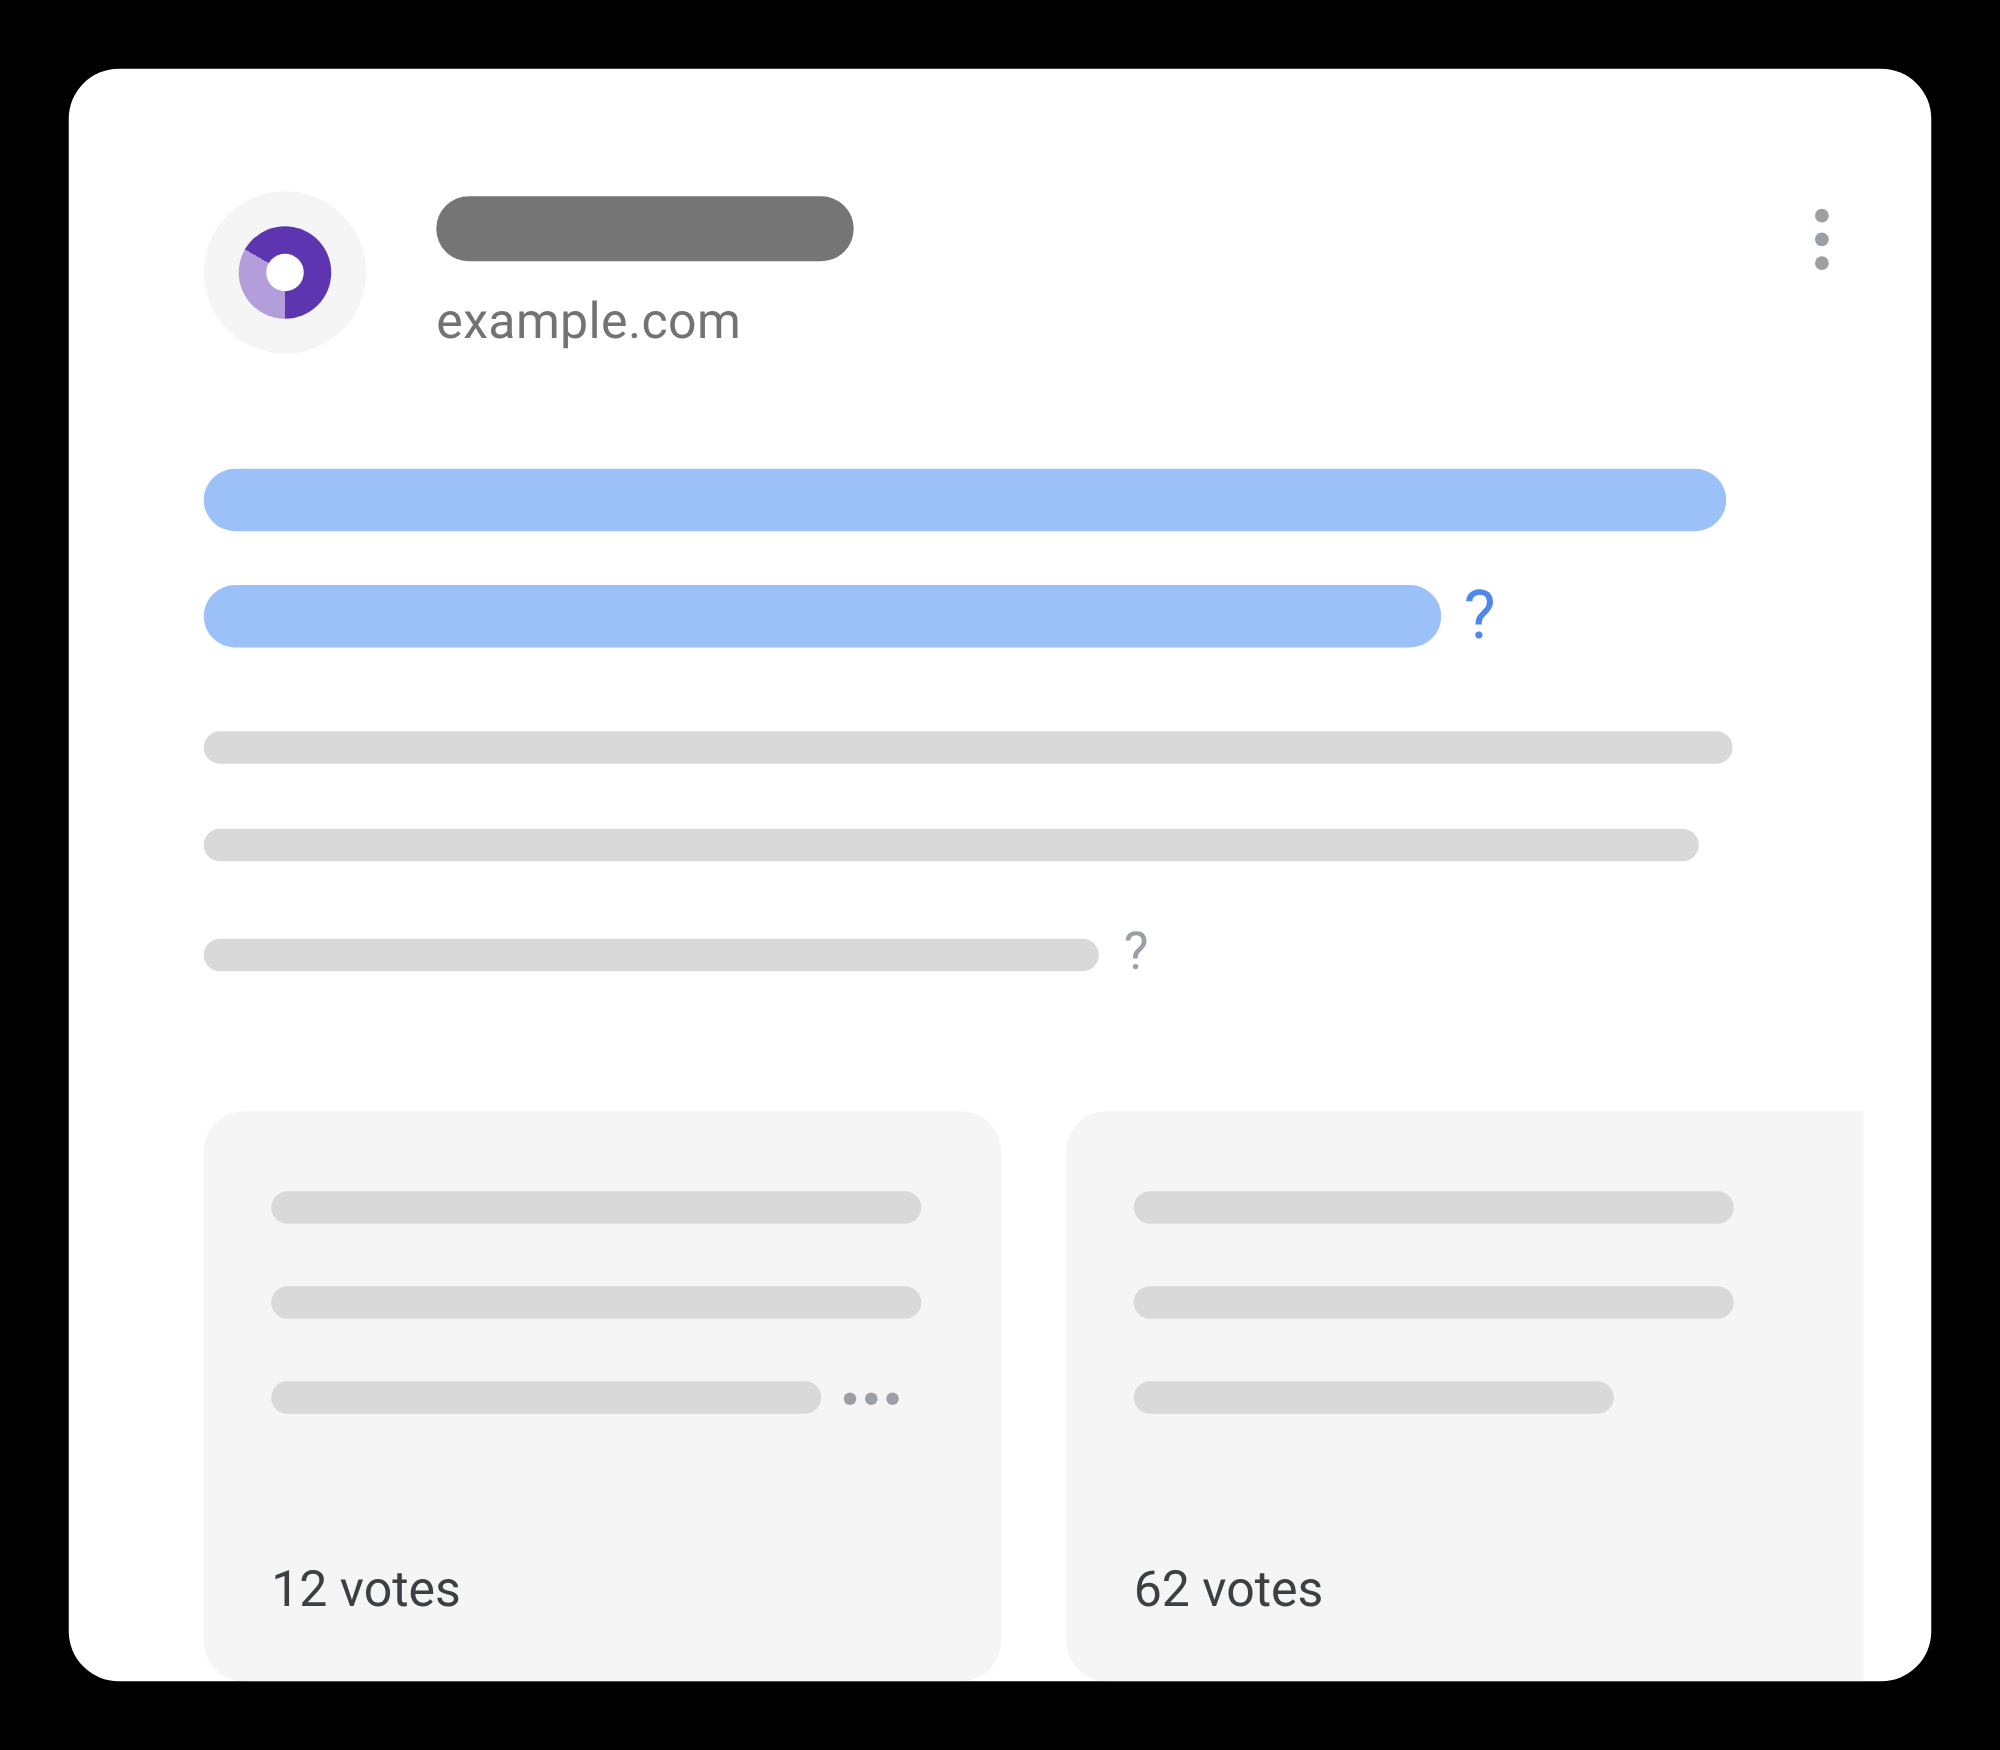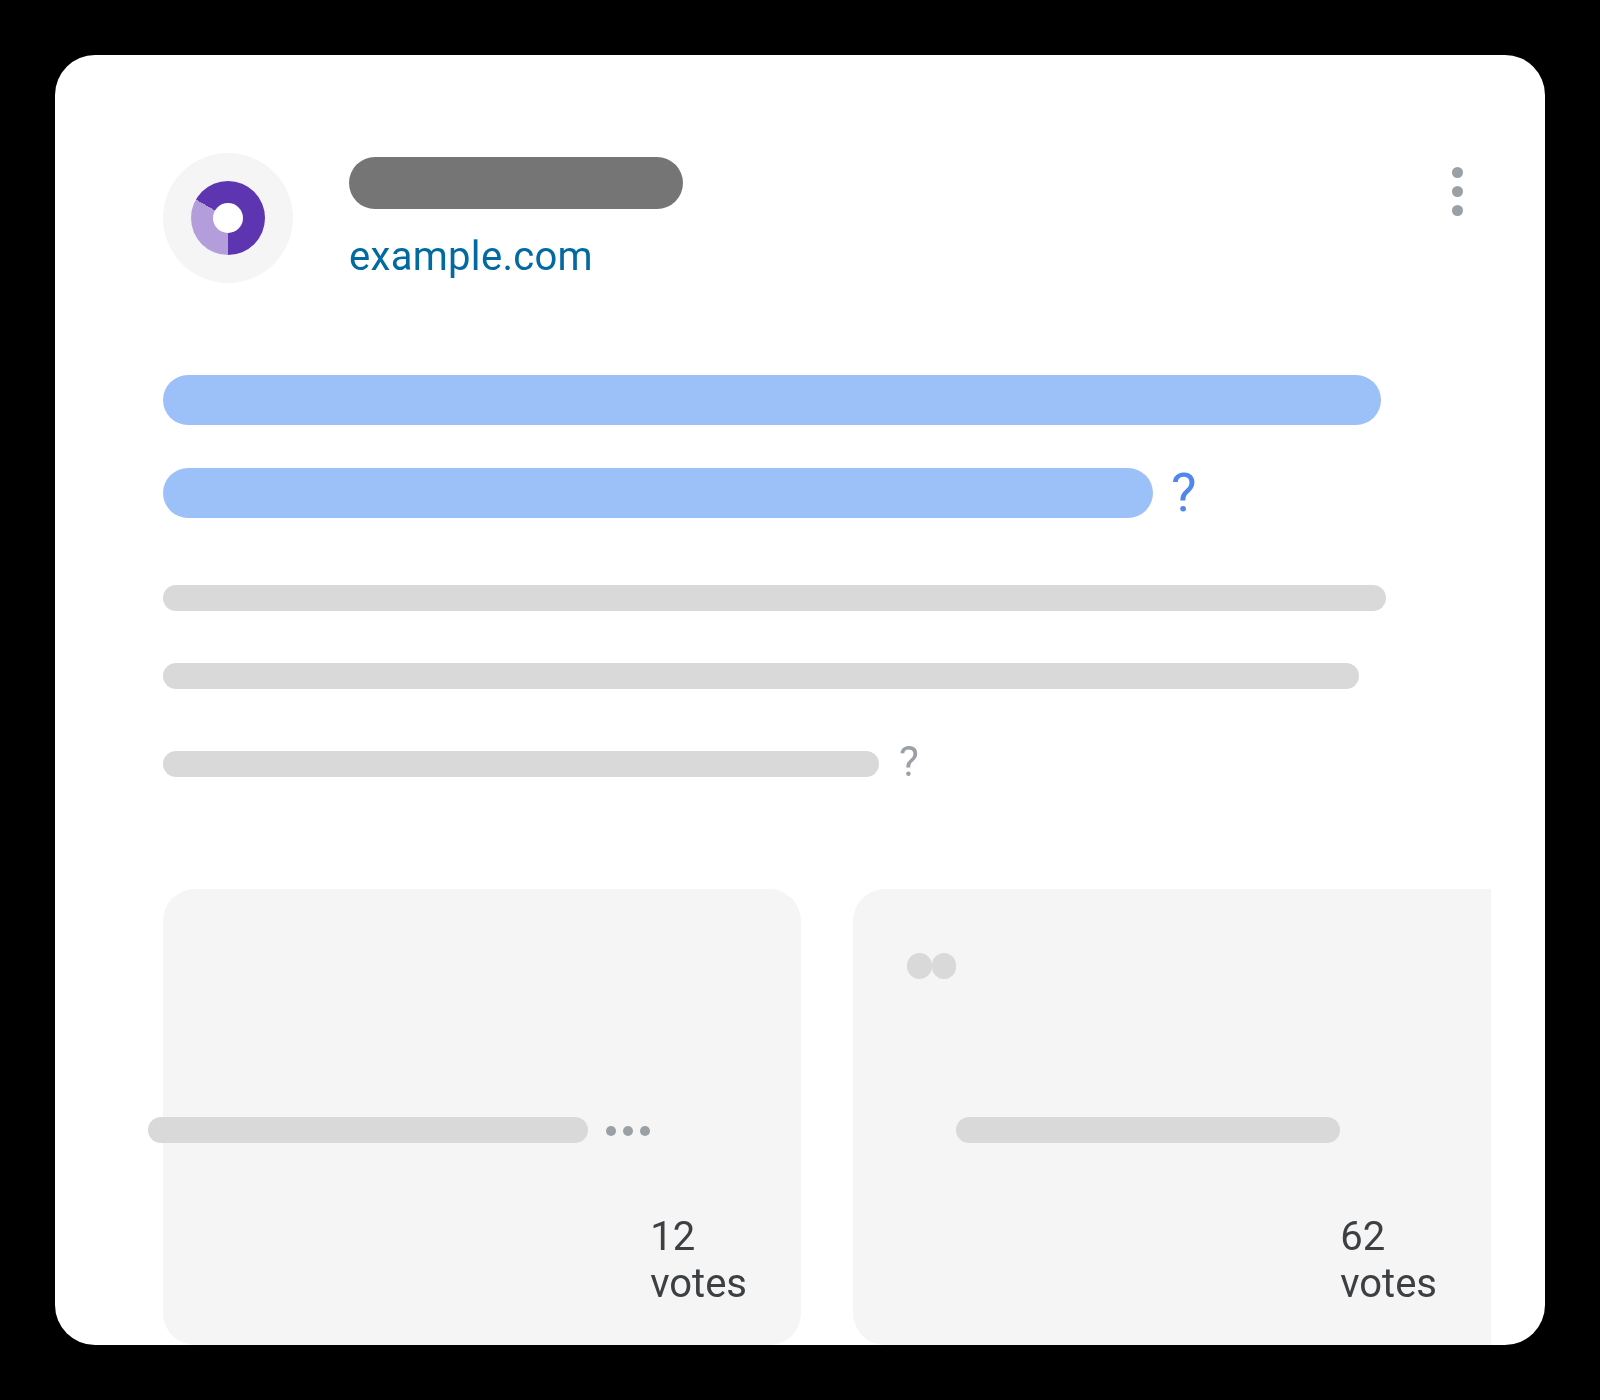--- a/index.html
+++ b/index.html
@@ -62,21 +62,21 @@
       margin-top: 4px;
     }
     .title-pill {
       width: 334px;
       height: 52px;
       background: #757575;
       border-radius: 26px;
       margin-bottom: 24px;
     }
     .domain {
-      color: #0369a1;
+      color: #737373;
       font-size: 40px;
       letter-spacing: 0.3px;
     }
     .more {
       position: absolute;
       top: 108px;
       right: 68px;
       width: 40px;
       height: 56px;
       display: flex;
@@ -151,25 +151,24 @@
       left: 108px;
       right: 0;
       display: flex;
       gap: 52px;
     }
     .vote-card {
       background: #f5f5f5;
       border-radius: 32px;
       width: 638px;
       height: 456px;
-      padding: 64px 54px 38px 54px;
-      display: flex;
-      flex-direction: row;
+      padding: 64px 54px 50px 54px;
+      display: flex;
+      flex-direction: column;
       flex-shrink: 0;
-      justify-content: flex-end;
     }
     .vote-card-2 {
       border-top-right-radius: 0;
       border-bottom-right-radius: 0;
     }
     .card-line {
       height: 26px;
       background: #d9d9d9;
       border-radius: 13px;
       margin-bottom: 50px;

